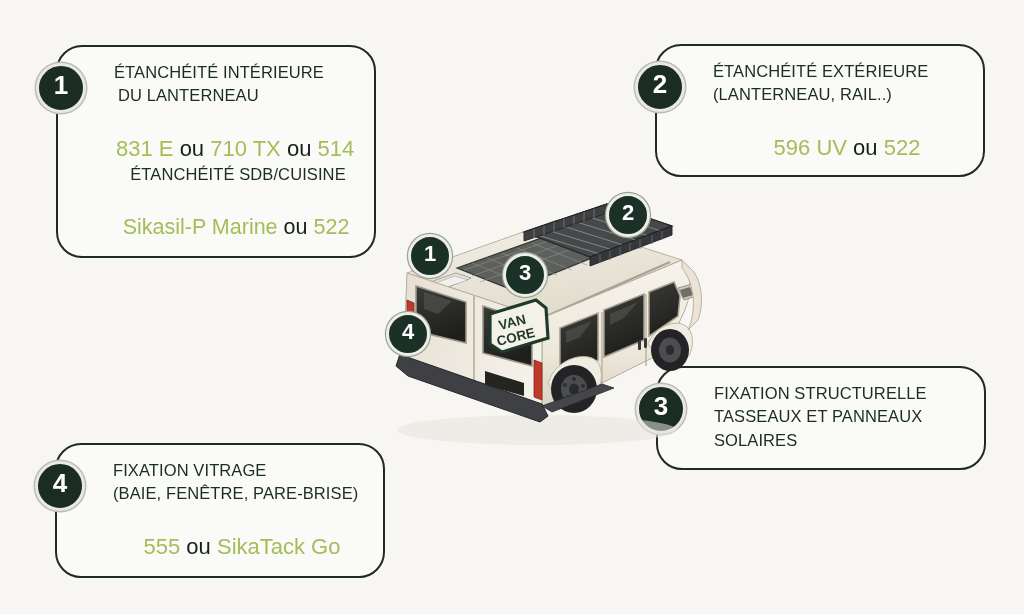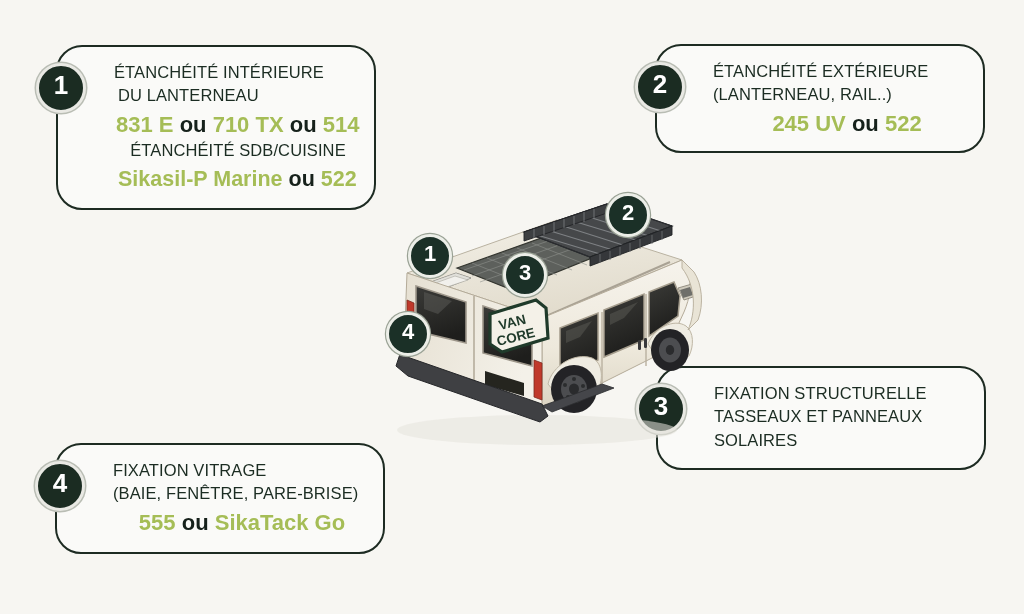--- a/index.html
+++ b/index.html
@@ -51,23 +51,23 @@
     font-weight: normal;
     font-size: 16.5px;
     letter-spacing: 0.1px;
     line-height: 1.42;
     text-transform: uppercase;
   }
   .card-heading.second {
     margin-top: 1px;
   }
   .products {
-    margin-top: 4px;
+    margin-top: 28px;
     font-size: 22px;
-    font-weight: bold;
+    font-weight: normal;
     color: #a5bd56;
     line-height: 1.2;
     white-space: nowrap;
   }
   .products .conj { color: #16211b; }
   .products.small2 { font-size: 21.5px; }
 
   
   #card-1 { left: 56px;  top: 45px;  width: 320px; }
   #card-2 { left: 655px; top: 44px;  width: 330px; padding-bottom: 14px;}
@@ -131,21 +131,21 @@
       <span class="conj">ou</span>
       <span>522</span>
     </div>
   </div>
 
   <div class="card" id="card-2">
     <div class="card-badge">2</div>
     <div class="card-heading">ÉTANCHÉITÉ EXTÉRIEURE</div>
     <div class="card-heading">(LANTERNEAU, RAIL..)</div>
     <div class="products">
-      <span>245 UV</span>
+      <span>596 UV</span>
       <span class="conj">ou</span>
       <span>522</span>
     </div>
   </div>
 
   <div class="card" id="card-3">
     <div class="card-badge">3</div>
     <div class="card-heading">FIXATION STRUCTURELLE</div>
     <div class="card-heading">TASSEAUX ET PANNEAUX</div>
     <div class="card-heading">SOLAIRES</div>

